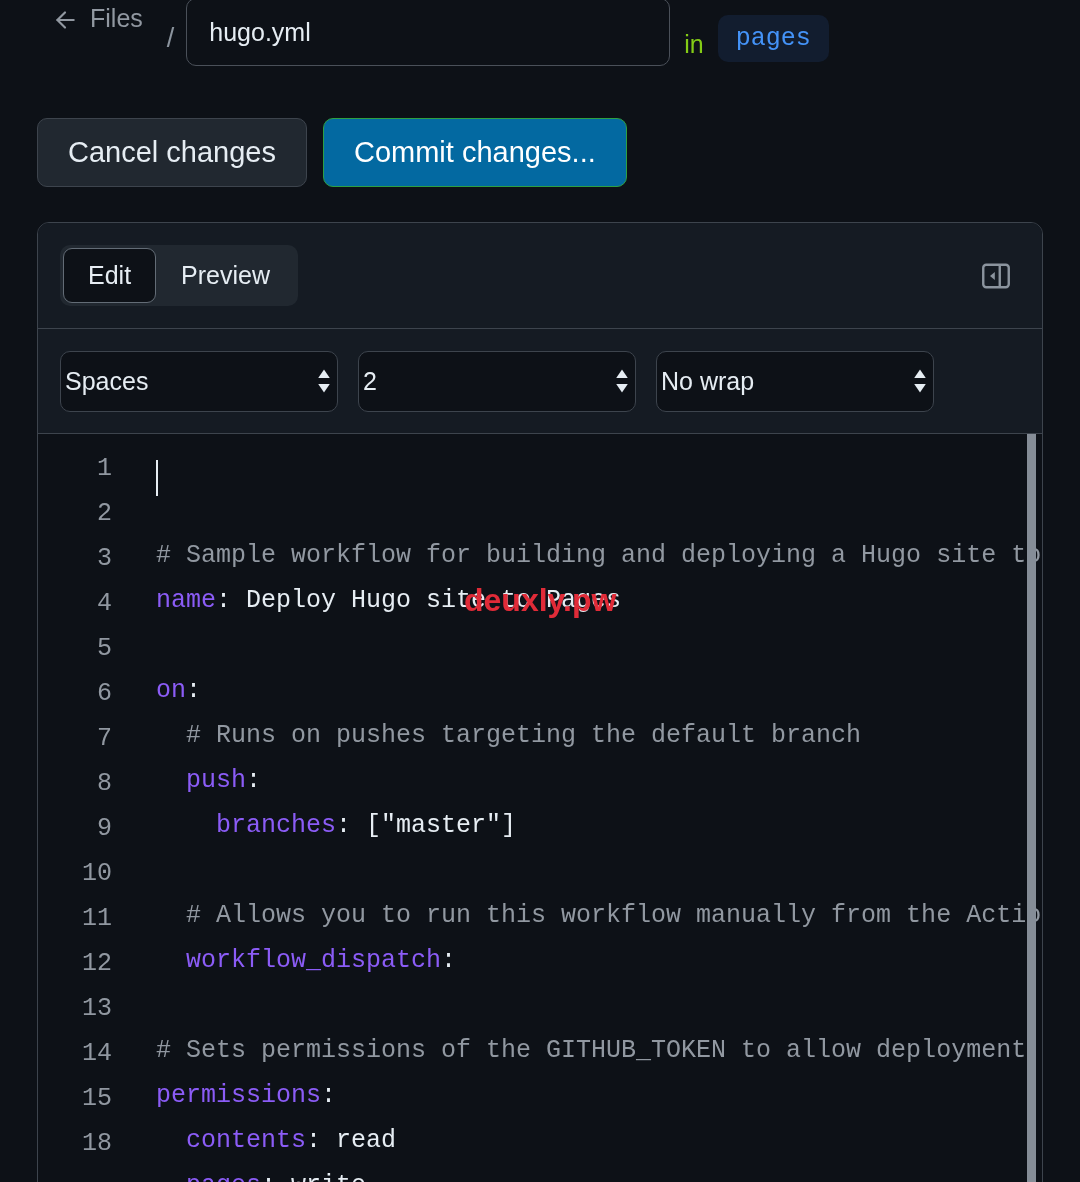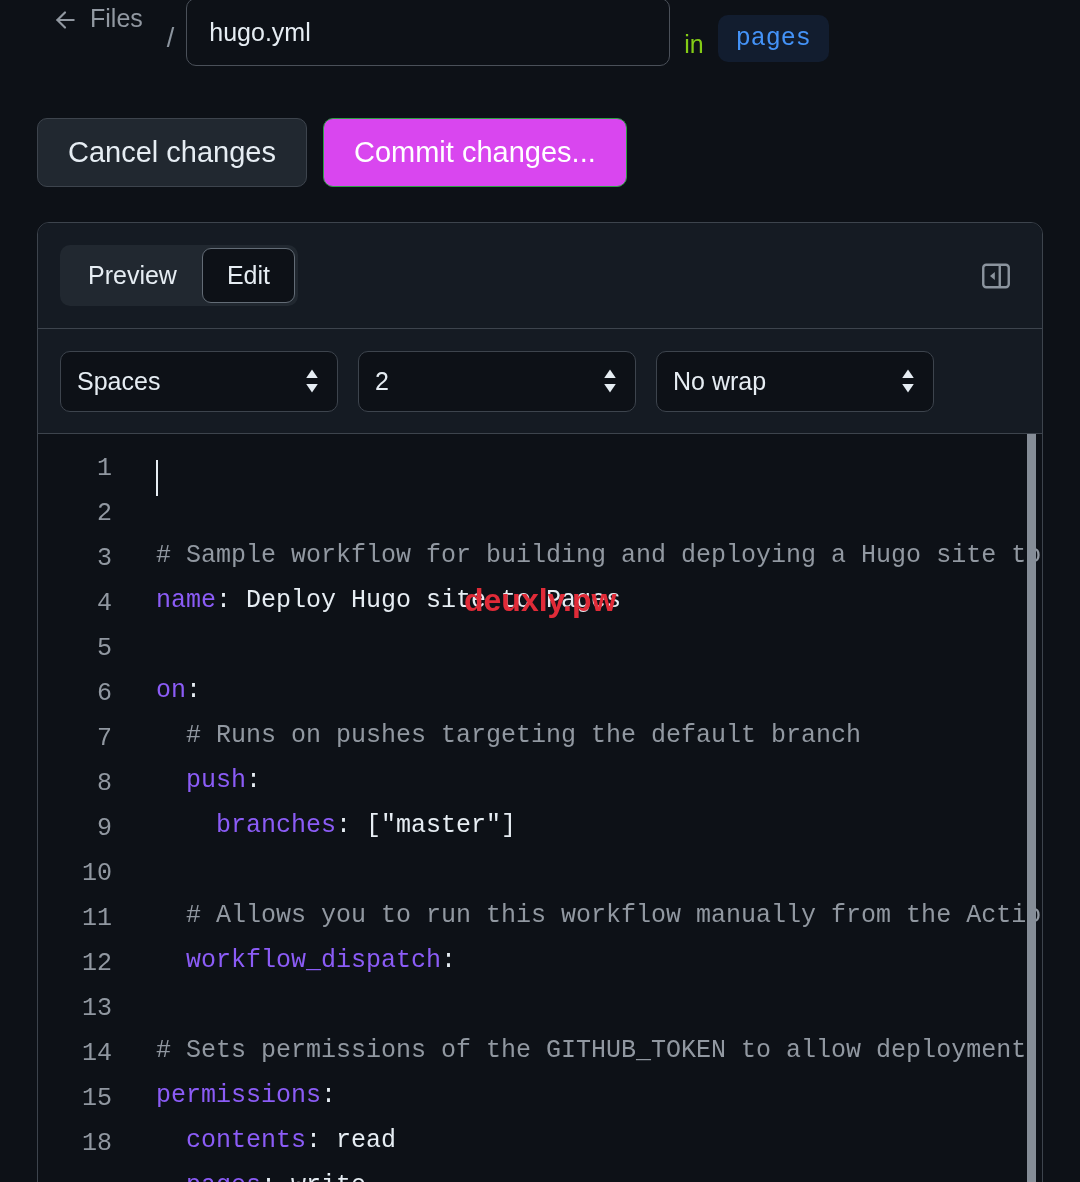--- a/index.html
+++ b/index.html
@@ -130,21 +130,21 @@
     white-space: nowrap;
     border: 1px solid transparent;
   }
   .btn-cancel {
     background: #212830;
     color: #e6edf3;
     border-color: #3d444d;
     padding: 17px 30px;
   }
   .btn-commit {
-    background: #d946ef;
+    background: #0369a1;
     color: #ffffff;
     border-color: #2ea043;
     padding: 17px 30px;
   }
 
   
   .editor-panel {
     position: absolute;
     top: 222px;
     left: 37px;
@@ -210,21 +210,21 @@
     border-bottom: 1px solid #3d444d;
   }
   .select-box {
     position: relative;
     height: 61px;
     background: #0d1117;
     border: 1px solid #3d444d;
     border-radius: 10px;
     display: flex;
     align-items: center;
-    padding: 0 16px;
+    padding: 0 4px;
     cursor: pointer;
   }
   .select-box.w-indent { width: 278px; }
   .select-box.w-size   { width: 278px; }
   .select-box.w-wrap   { width: 278px; }
   .select-label {
     font-size: 25px;
     color: #e6edf3;
     flex: 1;
     white-space: nowrap;
@@ -337,22 +337,22 @@
 
   <div class="actions">
     <button class="btn btn-cancel">Cancel changes</button>
     <button class="btn btn-commit">Commit changes...</button>
   </div>
 
   <div class="editor-panel">
 
     <div class="panel-header">
       <div class="segmented">
+        <button class="seg-btn active">Edit</button>
         <button class="seg-btn">Preview</button>
-        <button class="seg-btn active">Edit</button>
       </div>
       <div class="panel-header-spacer"></div>
       <button class="collapse-btn">
         <svg width="36" height="36" viewBox="0 0 24 24" fill="none" stroke="#8b949e" stroke-width="1.6">
           <rect x="3.5" y="4.5" width="17" height="15" rx="2"></rect>
           <line x1="14.5" y1="4.5" x2="14.5" y2="19.5"></line>
           <path d="M11.2 9.3 L8.0 12 L11.2 14.7 Z" fill="#8b949e" stroke="none"></path>
         </svg>
       </button>
     </div>

